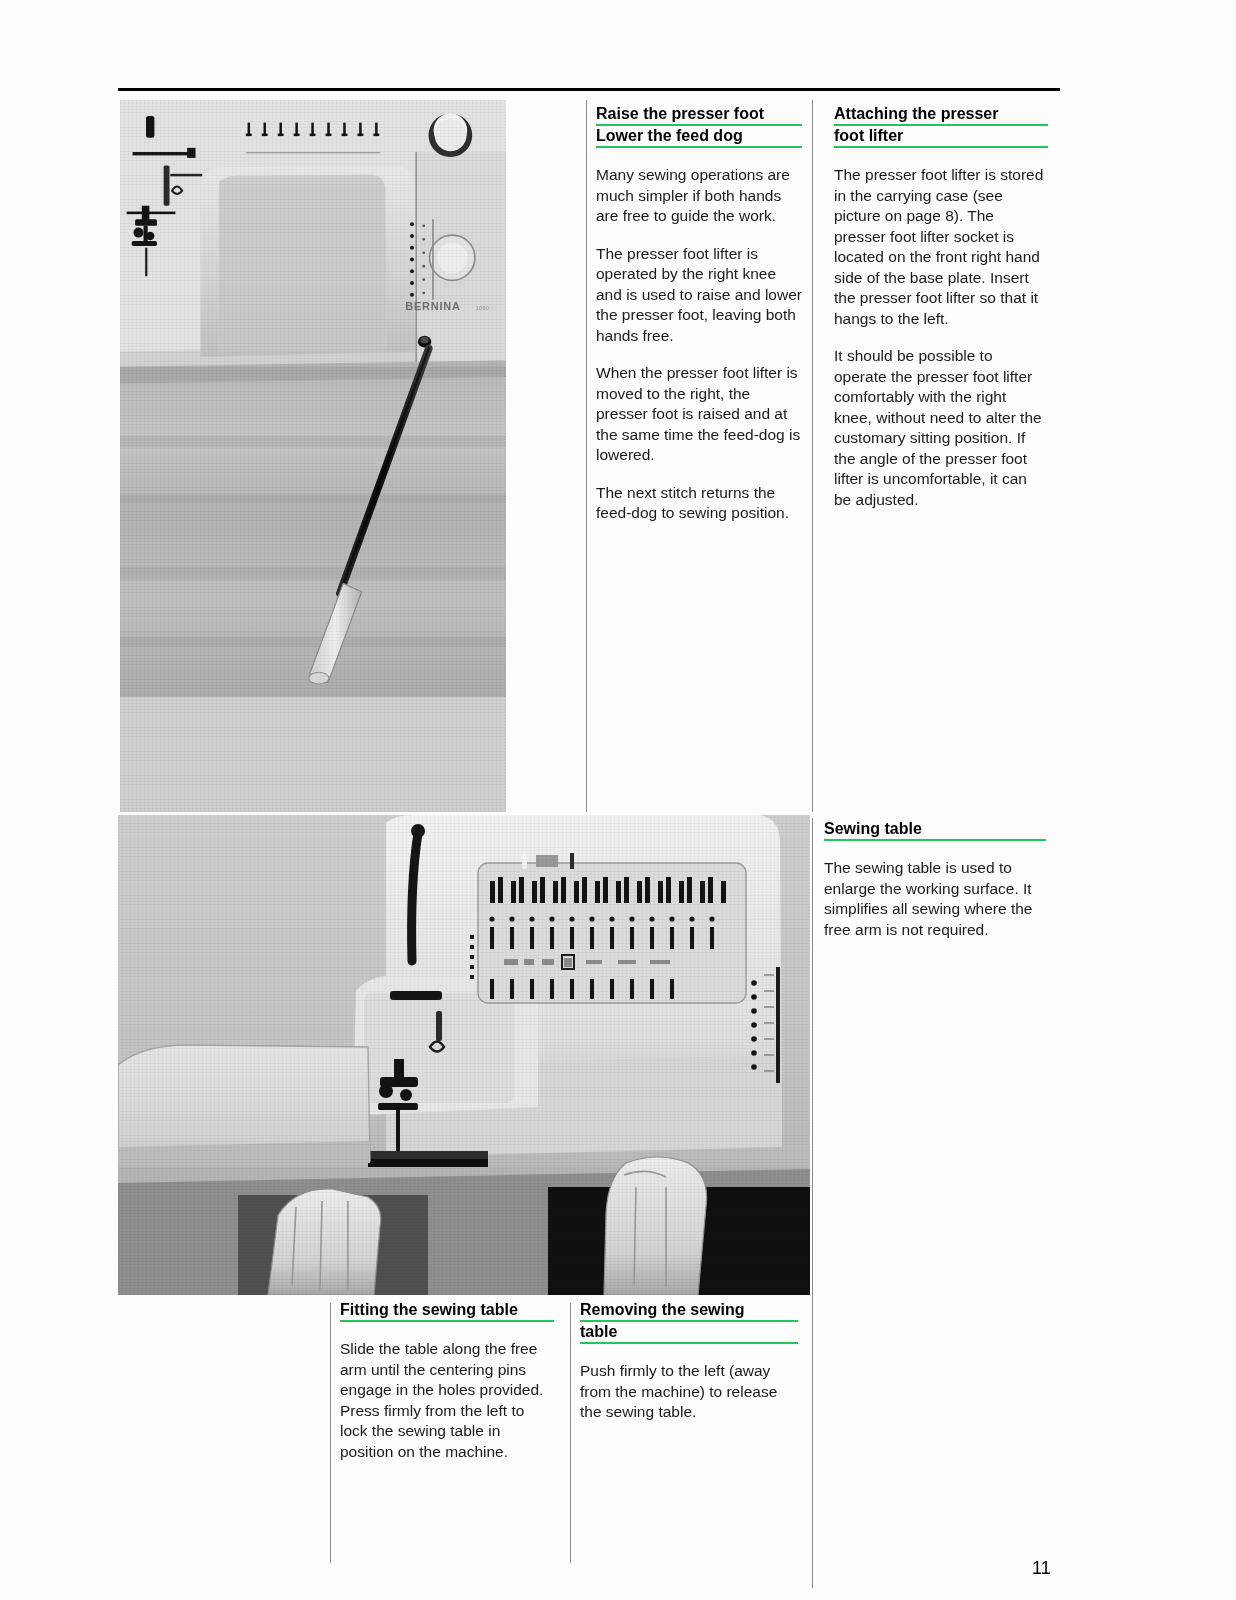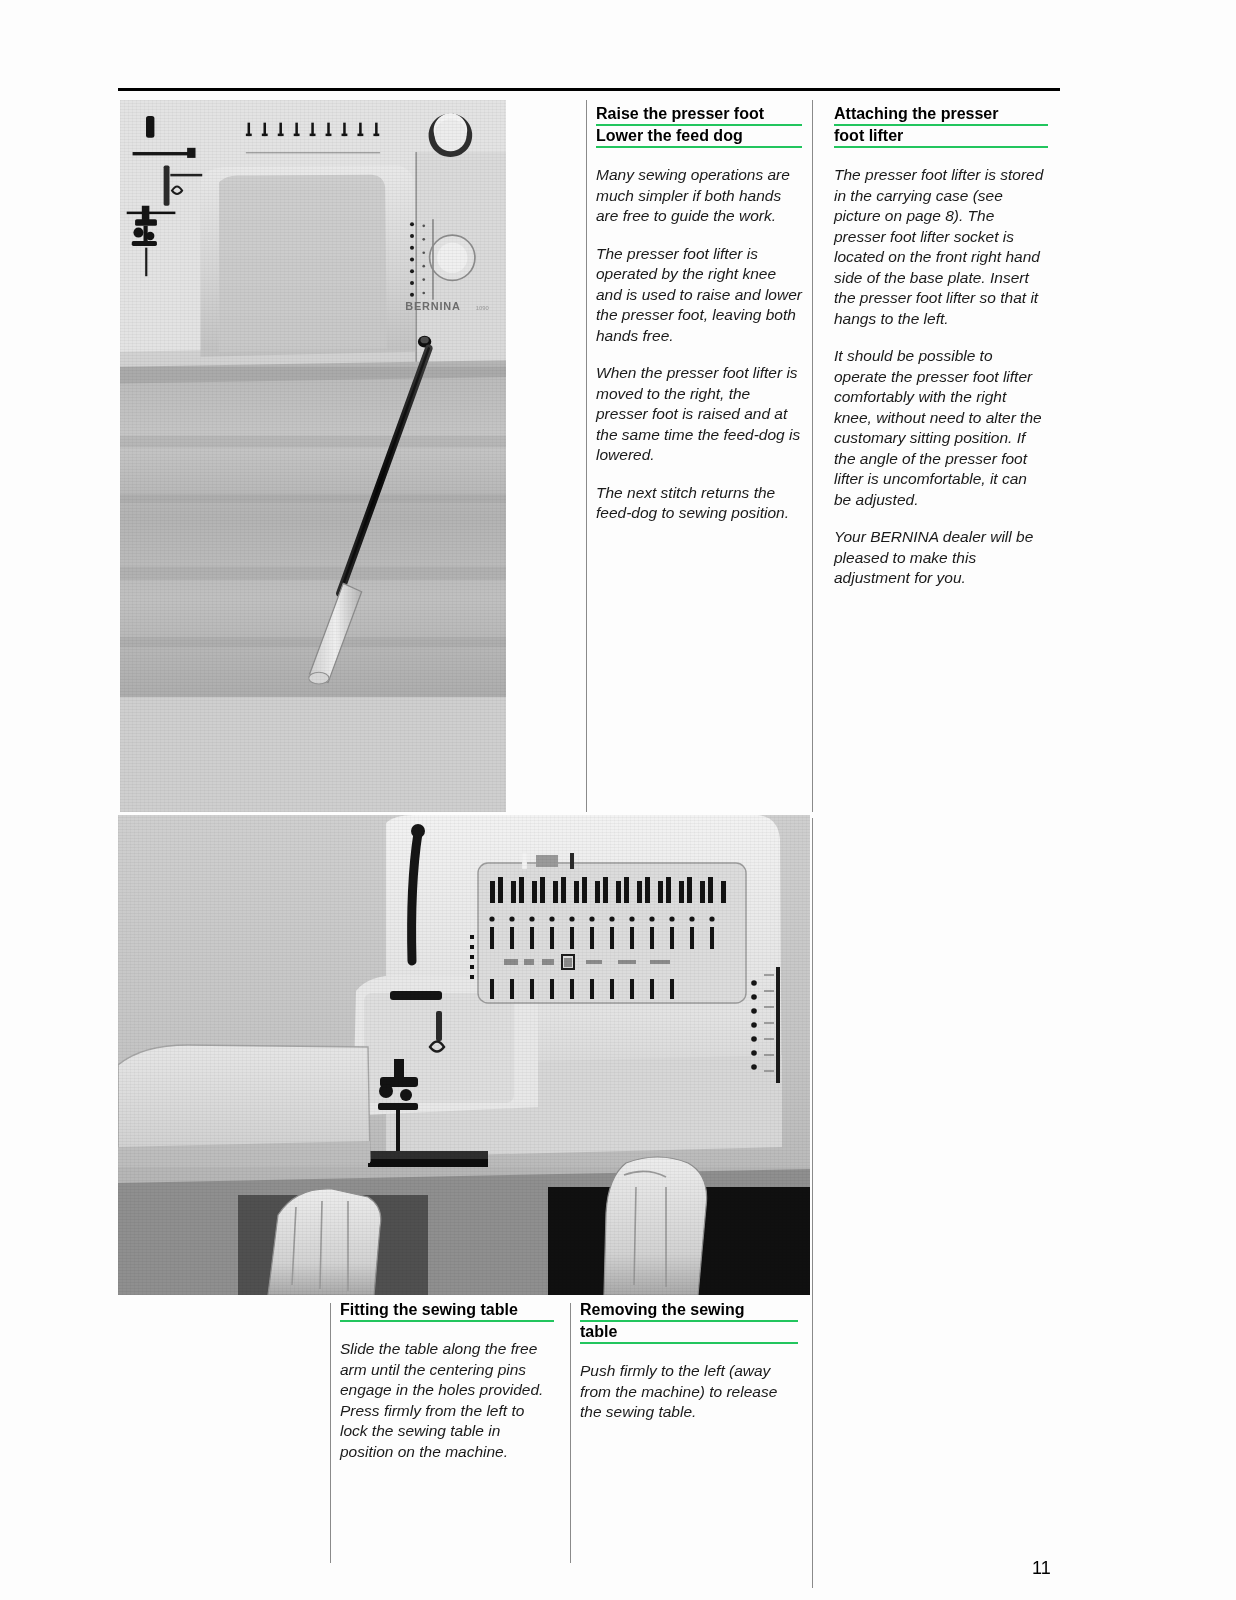--- a/index.html
+++ b/index.html
@@ -101,21 +101,20 @@
     font-weight: bold;
     color: #000;
   }
   .col h2 .hl {
     display: block;
     border-bottom: 2px solid #22c55e;
     padding-bottom: 1px;
   }
   .col p {
     margin: 0 0 17px 0;
-    font-style: italic;
   }
   .col .after-head { margin-top: 17px; }
 
   #col-raise      { left: 596px;  top: 104px; width: 206px; }
   #col-attaching  { left: 834px;  top: 104px; width: 214px; }
   #col-sewtable   { left: 824px;  top: 819px; width: 222px; }
   #col-fitting    { left: 340px;  top: 1300px; width: 214px; }
   #col-removing   { left: 580px;  top: 1300px; width: 218px; }
 
   
@@ -473,23 +472,28 @@
     <p>The next stitch returns the feed-dog to sewing position.</p>
   </div>
 
   <div class="col" id="col-attaching">
     <h2>
       <span class="hl">Attaching the presser</span>
       <span class="hl">foot lifter</span>
     </h2>
     <p class="after-head">The presser foot lifter is stored in the carrying case (see picture on page 8). The presser foot lifter socket is located on the front right hand side of the base plate. Insert the presser foot lifter so that it hangs to the left.</p>
     <p>It should be possible to operate the presser foot lifter comfortably with the right knee, without need to alter the customary sitting position. If the angle of the presser foot lifter is uncomfortable, it can be adjusted.</p>
-    <p>Your BERNINA dealer will be pleased to make this adjustment for you.</p>
-  </div>
-
+  </div>
+
+  <div class="col" id="col-sewtable">
+    <h2>
+      <span class="hl">Sewing table</span>
+    </h2>
+    <p class="after-head">The sewing table is used to enlarge the working surface. It simplifies all sewing where the free arm is not required.</p>
+  </div>
 
   <div class="col" id="col-fitting">
     <h2>
       <span class="hl">Fitting the sewing table</span>
     </h2>
     <p class="after-head">Slide the table along the free arm until the centering pins engage in the holes provided. Press firmly from the left to lock the sewing table in position on the machine.</p>
   </div>
 
   <div class="col" id="col-removing">
     <h2>

